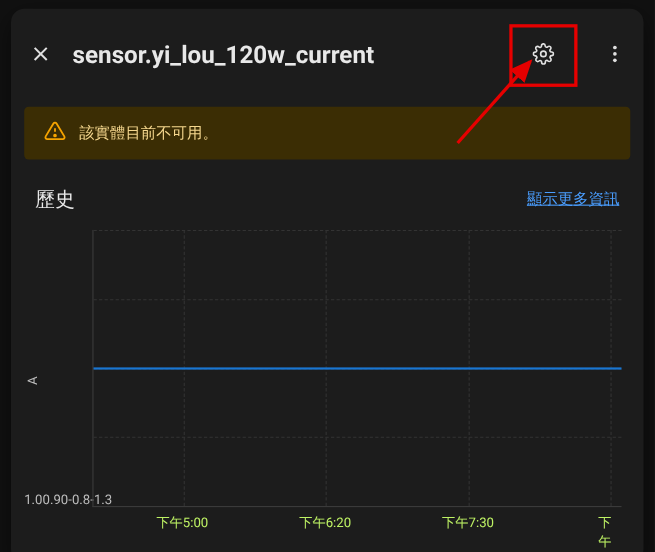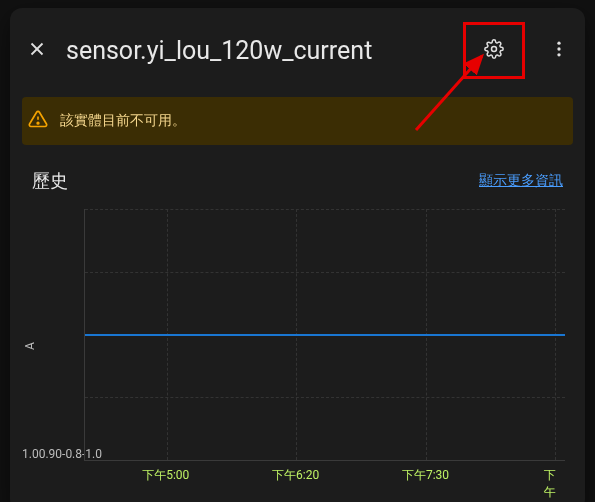--- a/index.html
+++ b/index.html
@@ -28,22 +28,22 @@
       background: none;
       border: none;
       color: #e0e0e0;
       cursor: pointer;
       padding: 4px;
       display: flex;
       align-items: center;
     }
     .title {
       color: #e8e8e8;
-      font-size: 25px;
-      font-weight: 400;
+      font-size: 22px;
+      font-weight: 700;
       flex: 1;
     }
     .settings-btn, .more-btn {
       background: none;
       border: none;
       color: #e0e0e0;
       cursor: pointer;
       padding: 6px;
       display: flex;
       align-items: center;
@@ -52,21 +52,21 @@
     .settings-highlight {
       border: 3px solid #e60000;
       padding: 8px 12px;
       margin-right: 6px;
     }
     .more-btn { padding: 6px 4px; }
     .warning-bar {
       background: #3b2d04;
       border-radius: 4px;
       margin: 0 12px 24px 12px;
-      padding: 12px 6px;
+      padding: 12px 18px;
       display: flex;
       align-items: center;
       gap: 12px;
     }
     .warn-icon { color: #f5a300; flex-shrink: 0; }
     .warn-text { color: #f5d78e; font-size: 14px; }
     .history-header {
       display: flex;
       justify-content: space-between;
       align-items: center;
@@ -199,21 +199,21 @@
     <a class="more-info-link">顯示更多資訊</a>
   </div>
 
   <div class="chart-wrap">
     <div class="y-unit">A</div>
     <div class="y-axis">
       <span>1.0</span>
       <span>0.9</span>
       <span>0</span>
       <span>-0.8</span>
-      <span>-1.0</span>
+      <span>-1.3</span>
     </div>
     <div class="plot">
       <div class="grid-h" style="top:0%"></div>
       <div class="grid-h" style="top:25%"></div>
       <div class="grid-h" style="top:50%"></div>
       <div class="grid-h" style="top:75%"></div>
       <div class="grid-v" style="left:17%"></div>
       <div class="grid-v" style="left:44%"></div>
       <div class="grid-v" style="left:71%"></div>
       <div class="grid-v" style="left:98%"></div>

